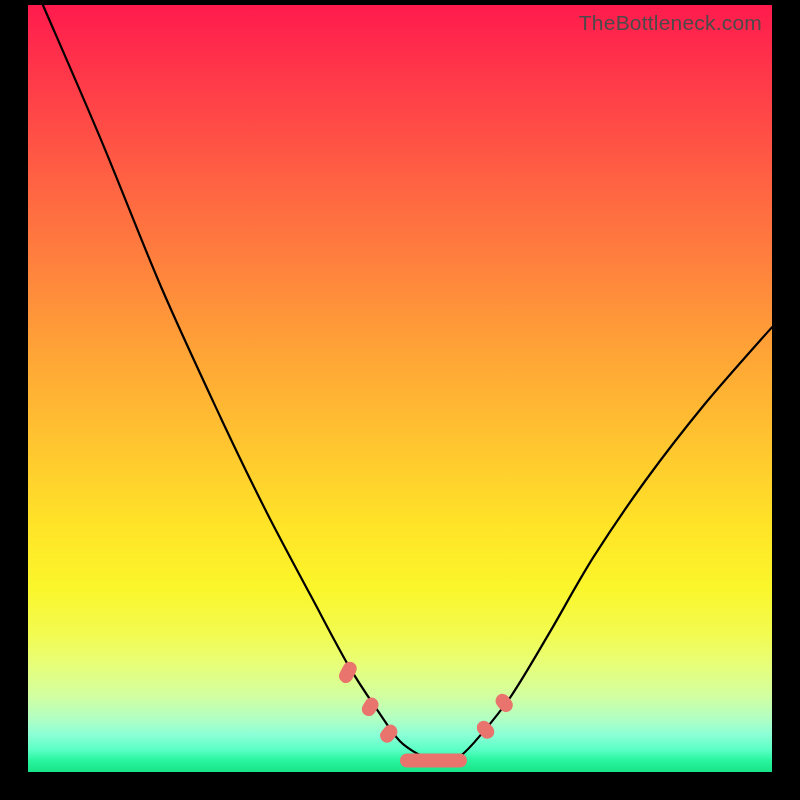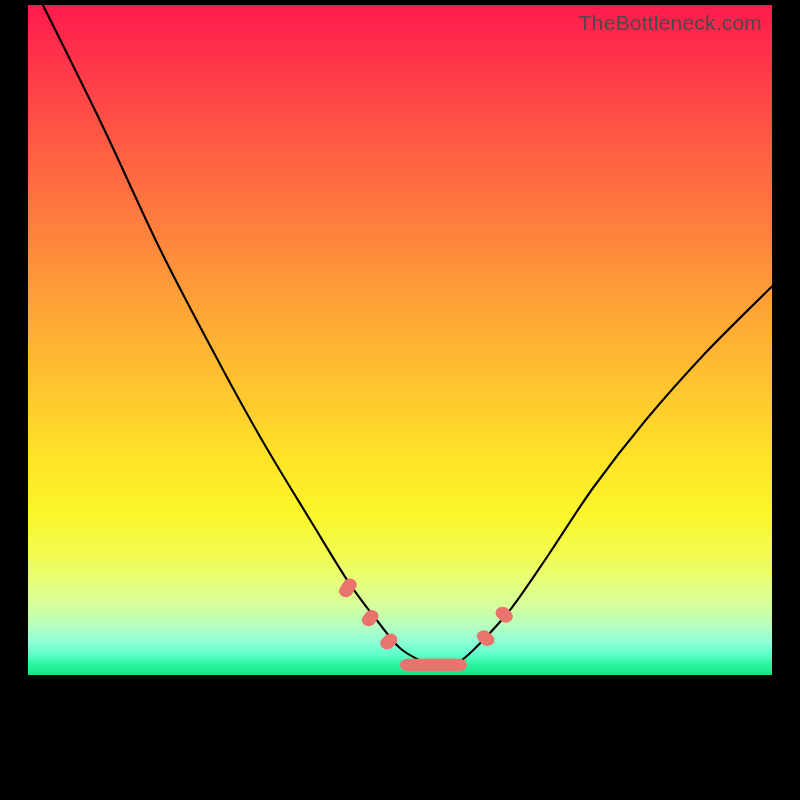--- a/index.html
+++ b/index.html
@@ -15,21 +15,21 @@
     position: relative;
     width: 800px;
     height: 800px;
     background: #000;
   }
   .plot {
     position: absolute;
     left: 28px;
     top: 5px;
     width: 744px;
-    height: 670px;
+    height: 767px;
     
     background: linear-gradient(to bottom,
       #ff1b4d 0%,
       #ff3a49 10%,
       #ff5f43 22%,
       #ff823d 34%,
       #ffa636 46%,
       #ffc72f 58%,
       #ffe427 68%,
       #fbf62b 76%,

